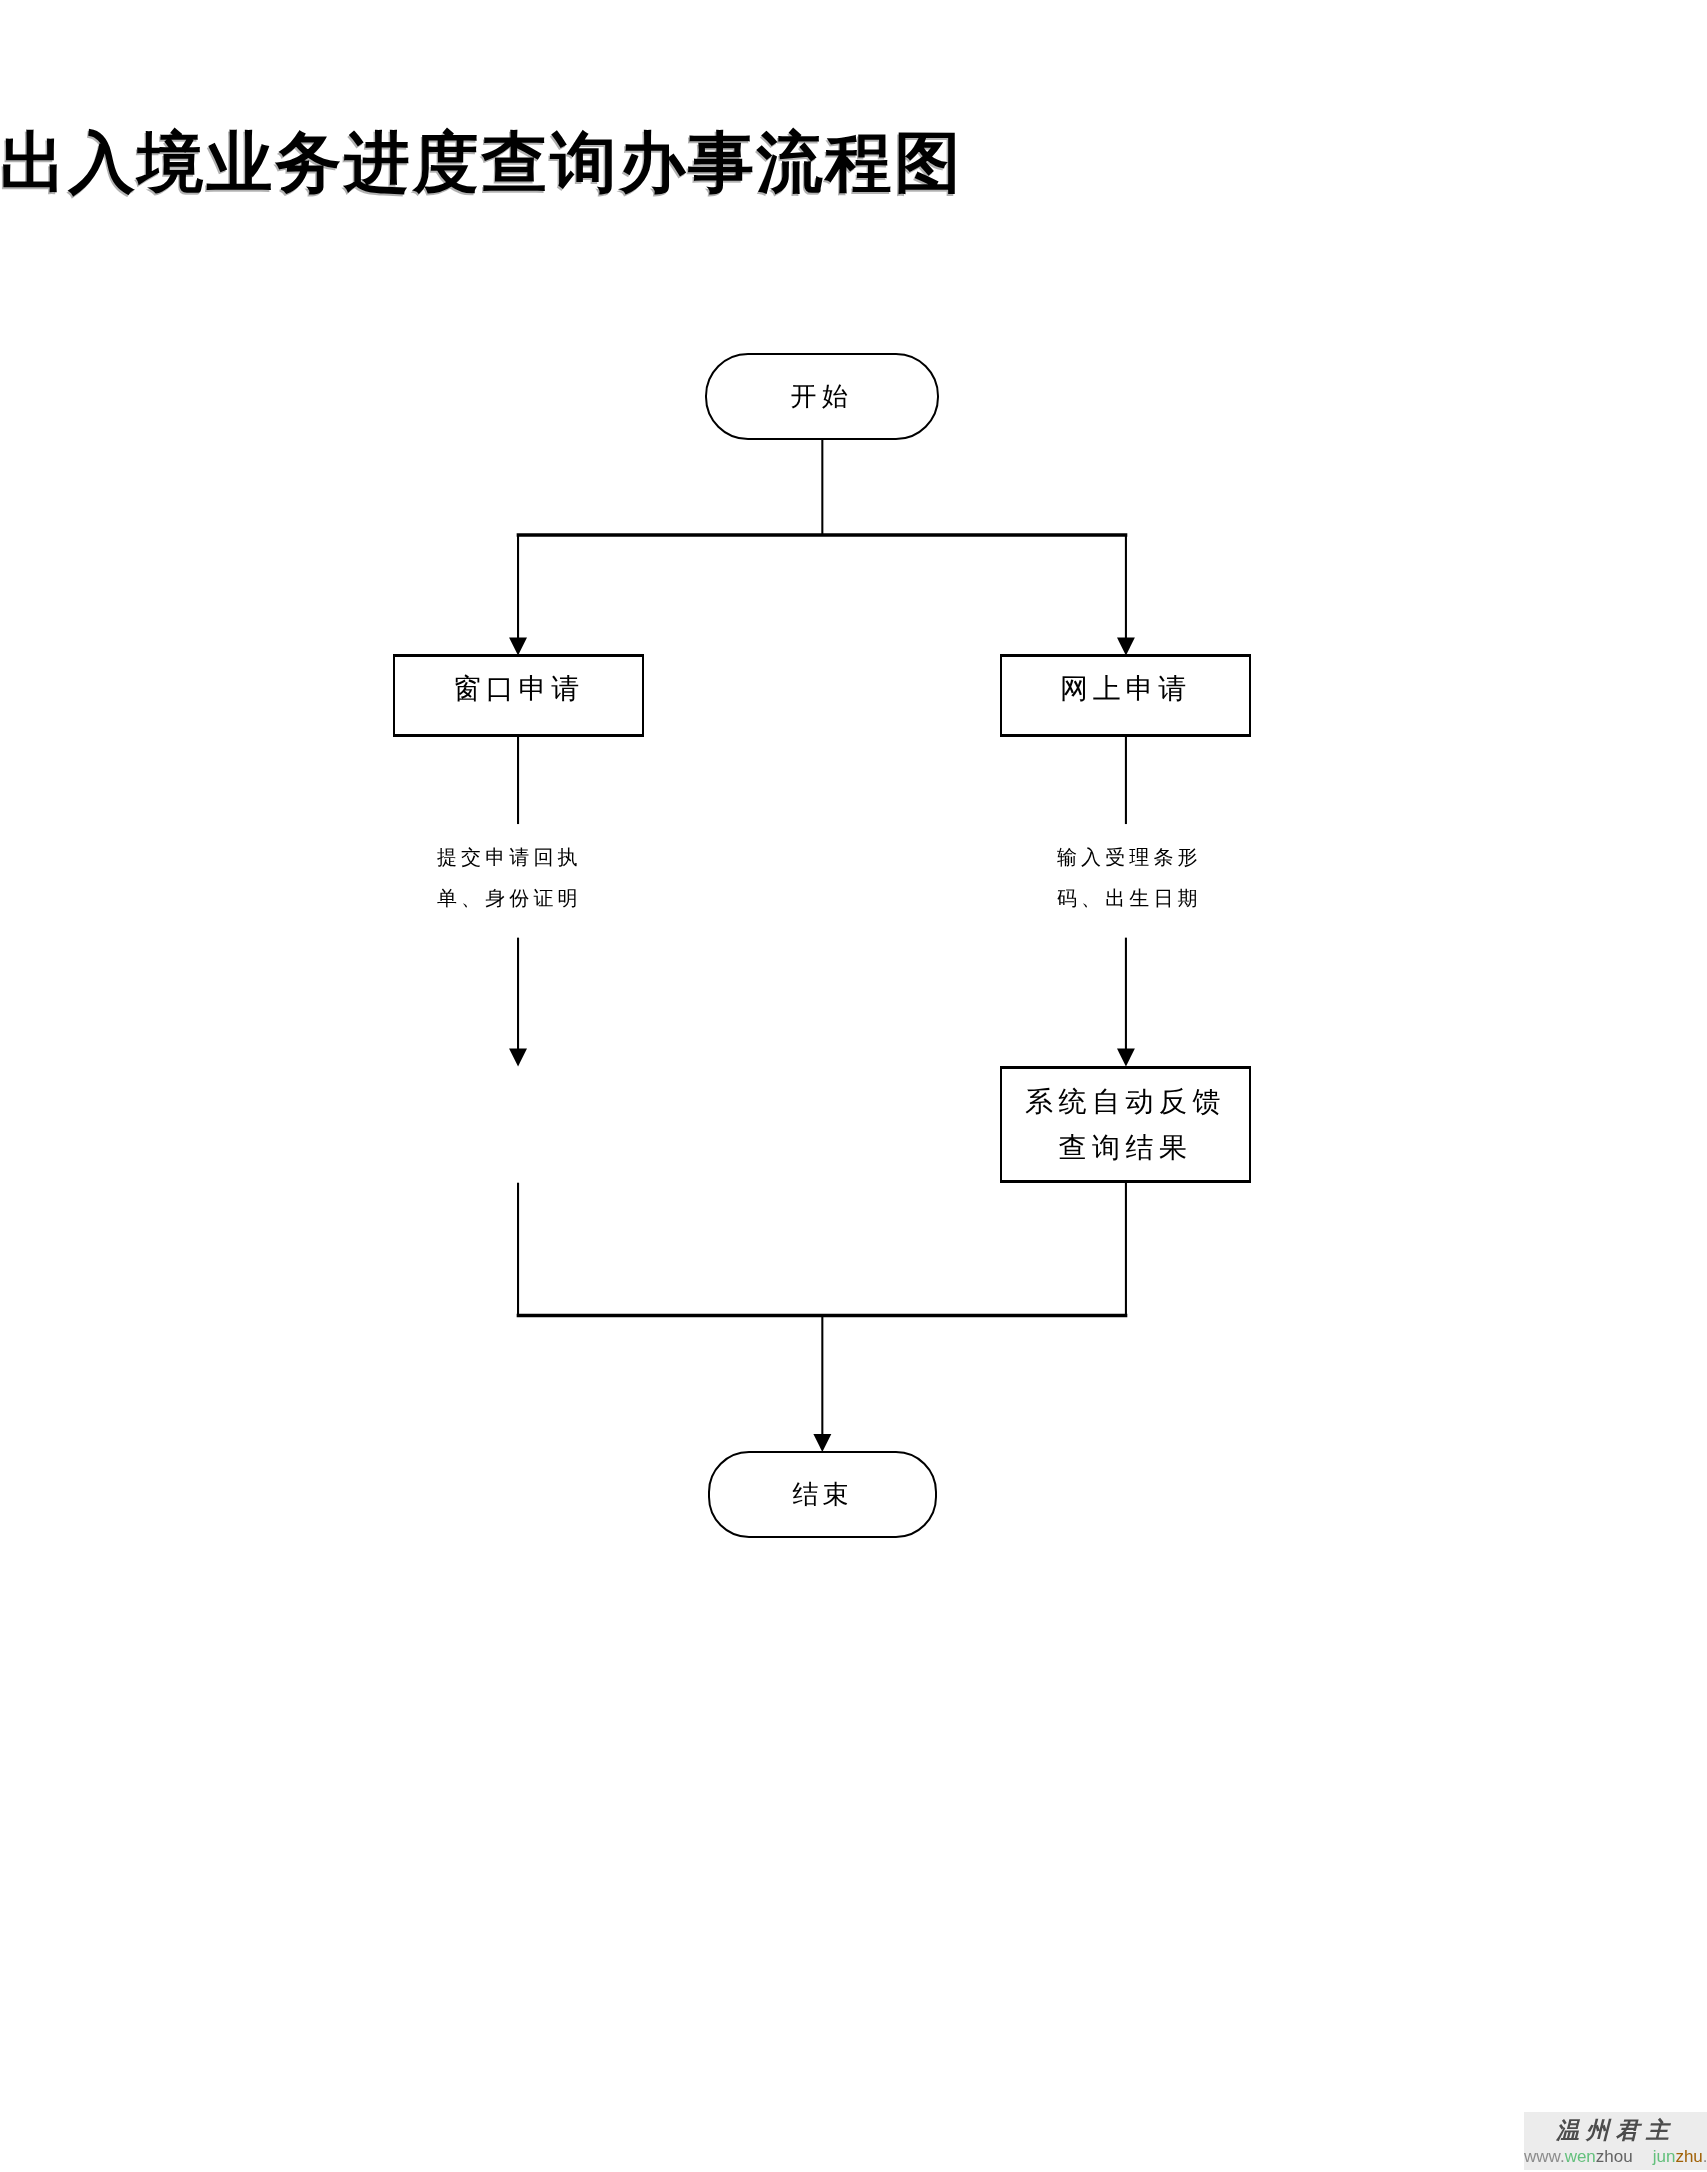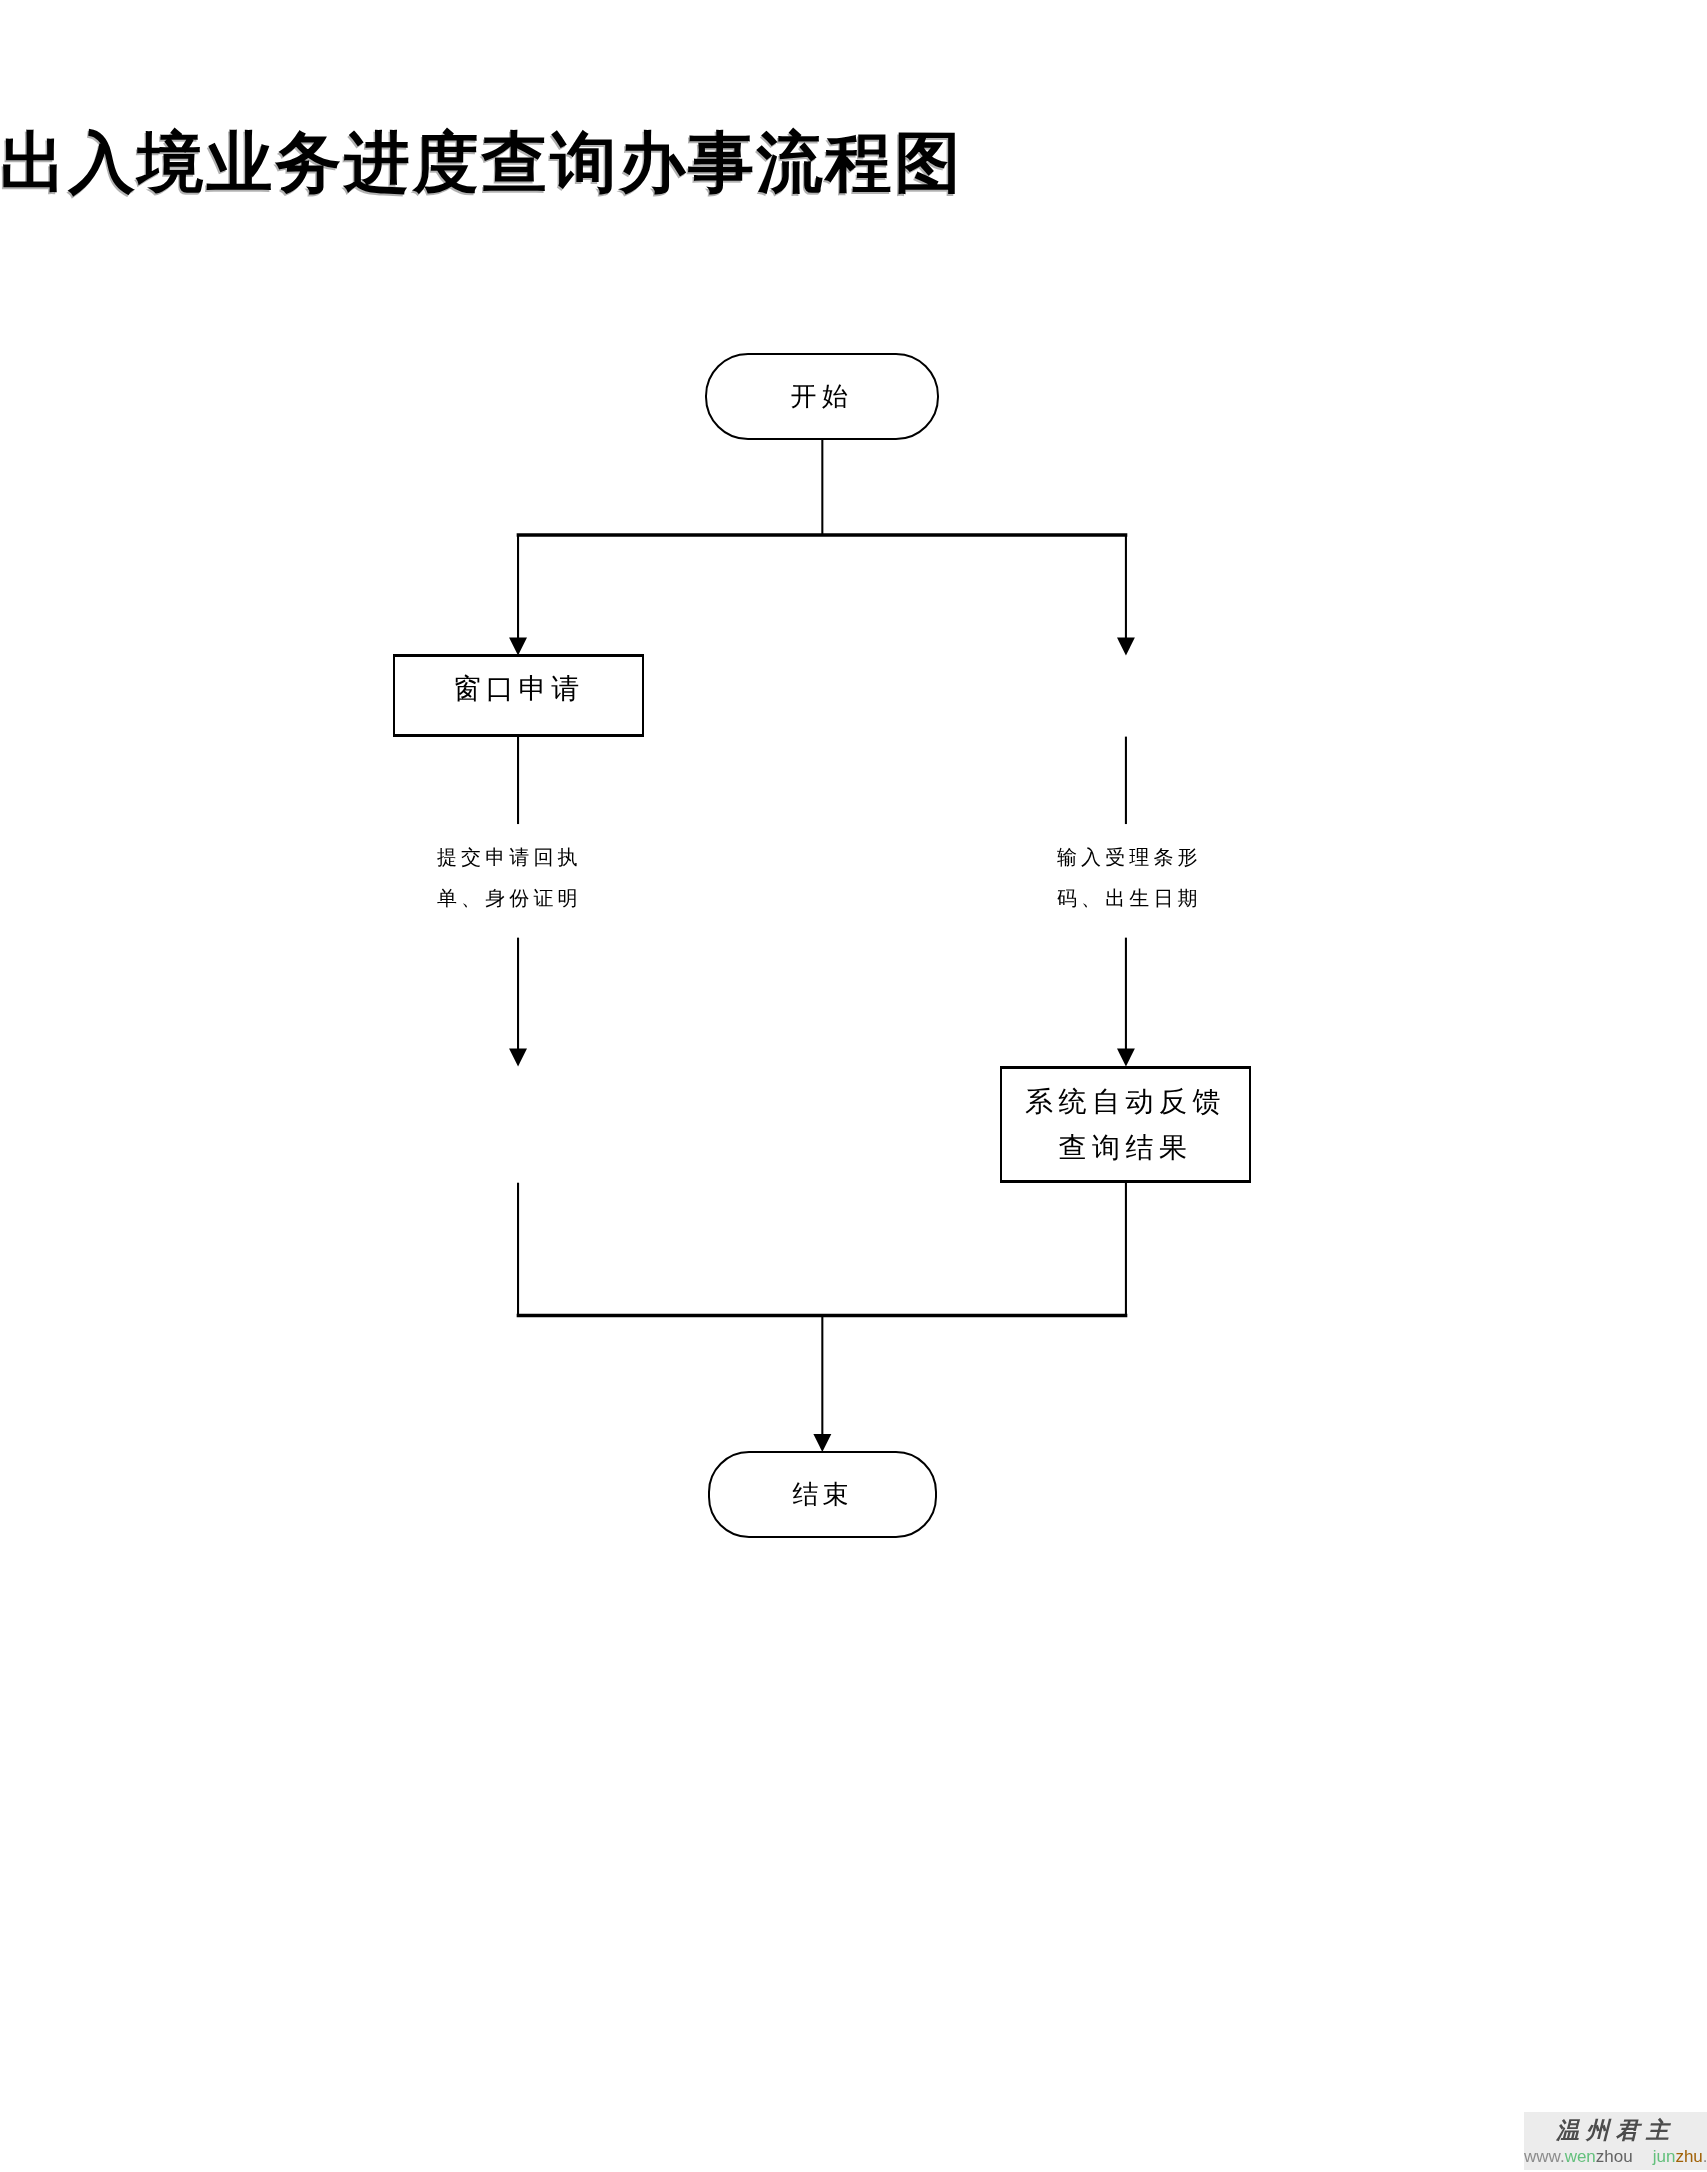--- a/index.html
+++ b/index.html
@@ -151,20 +151,23 @@
   </svg>
 
   <div class="node terminal" style="left:705px; top:329px; width:234px; height:87px;margin-top:24px;">
     <span>开始</span>
   </div>
 
   <div class="node process one-line" style="left:393px; top:654px; width:251px; height:83px;">
     <span>窗口申请</span>
   </div>
 
+  <div class="node process one-line" style="left:1000px; top:654px; width:251px; height:83px;">
+    <span>网上申请</span>
+  </div>
 
   <div class="edge-label" style="left:437px; top:837px;">
     <div>提交申请回执</div>
     <div>单、身份证明</div>
   </div>
 
   <div class="edge-label" style="left:1057px; top:837px;">
     <div>输入受理条形</div>
     <div>码、出生日期</div>
   </div>

